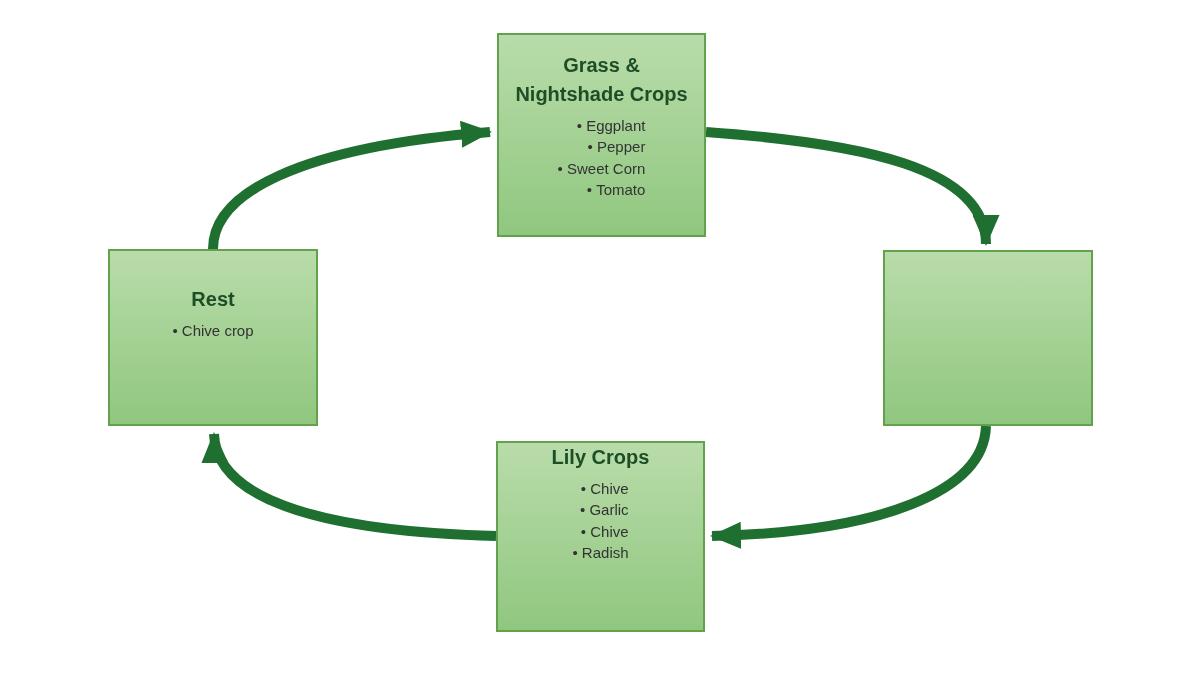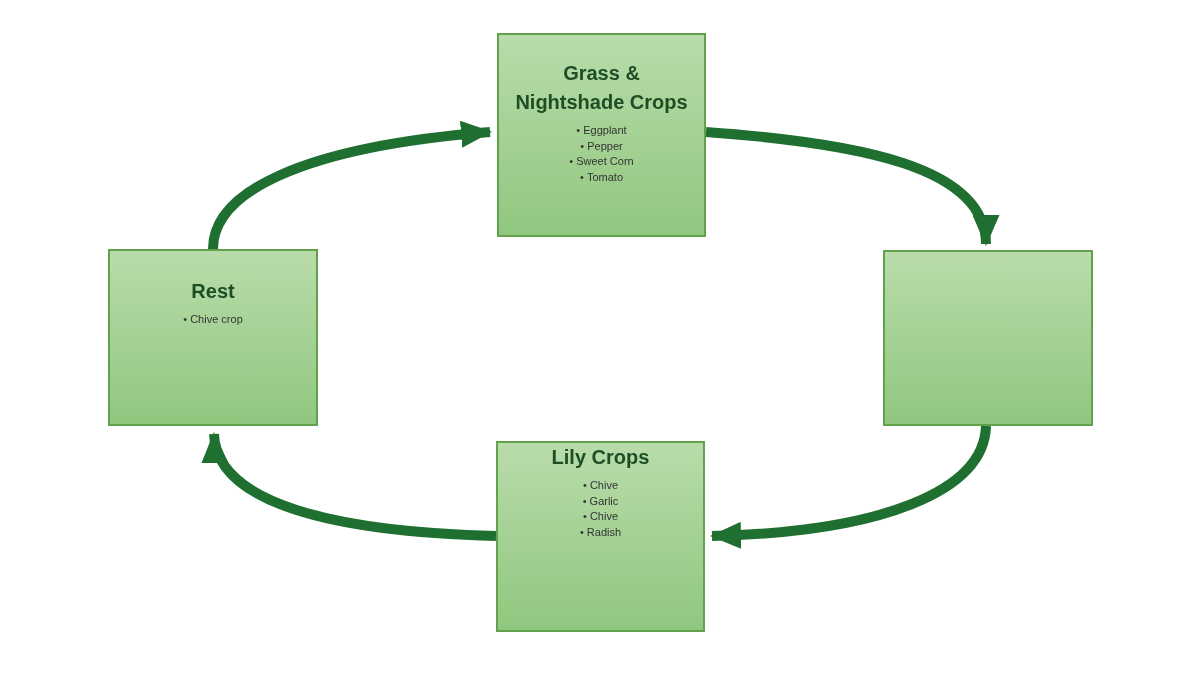--- a/index.html
+++ b/index.html
@@ -41,22 +41,22 @@
     font-weight: bold;
     color: var(--title-text, #1d4e26);
     line-height: 1.45;
     padding: 0 14px;
   }
   .node-list {
     list-style: none;
     margin: 6px 0 0 0;
     padding: 0;
     display: inline-block;
-    text-align: center;
-    font-size: 11px;
+    text-align: right;
+    font-size: 15px;
     line-height: 1.42;
     color: var(--body-text, #333333);
   }
   .node-list li::before { content: "\2022\00a0"; }
 </style>
 </head>
 <body>
 
 <div class="canvas">
 
@@ -65,31 +65,31 @@
       <marker id="ah" markerUnits="strokeWidth" markerWidth="3.1" markerHeight="2.7" viewBox="0 0 3.1 2.7" refX="2.9" refY="1.35" orient="auto">
         <path class="arrow-head-shape" d="M0,0 L3.1,1.35 L0,2.7 Z"></path>
       </marker>
     </defs>
     <path class="arrow-path" d="M 213 250 C 212 193, 300 147, 490 132" marker-end="url(#ah)"></path>
     <path class="arrow-path" d="M 706 132 C 860 143, 986 167, 986 244" marker-end="url(#ah)"></path>
     <path class="arrow-path" d="M 986 426 C 984 492, 880 532, 712 536" marker-end="url(#ah)"></path>
     <path class="arrow-path" d="M 496 536 C 336 532, 216 504, 214 434" marker-end="url(#ah)"></path>
   </svg>
 
-  <div class="node" style="left:497px; top:33px; width:209px; height:204px; padding-top:24px;">
+  <div class="node" style="left:497px; top:33px; width:209px; height:204px; padding-top:16px;">
     <div class="node-title">Grass &amp; Nightshade Crops</div>
     <ul class="node-list"><li>Eggplant</li><li>Pepper</li><li>Sweet Corn</li><li>Tomato</li></ul>
   </div>
 
   <div class="node" style="left:883px; top:250px; width:210px; height:176px; padding-top:14px;">
   </div>
 
   <div class="node" style="left:496px; top:441px; width:209px; height:191px; ">
     <div class="node-title">Lily Crops</div>
     <ul class="node-list"><li>Chive</li><li>Garlic</li><li>Chive</li><li>Radish</li></ul>
   </div>
 
-  <div class="node" style="left:108px; top:249px; width:210px; height:177px; padding-top:26px;">
+  <div class="node" style="left:108px; top:249px; width:210px; height:177px; padding-top:34px;">
     <div class="node-title">Rest</div>
     <ul class="node-list"><li>Chive crop</li></ul>
   </div>
 
 </div>
 
 </body></html>

